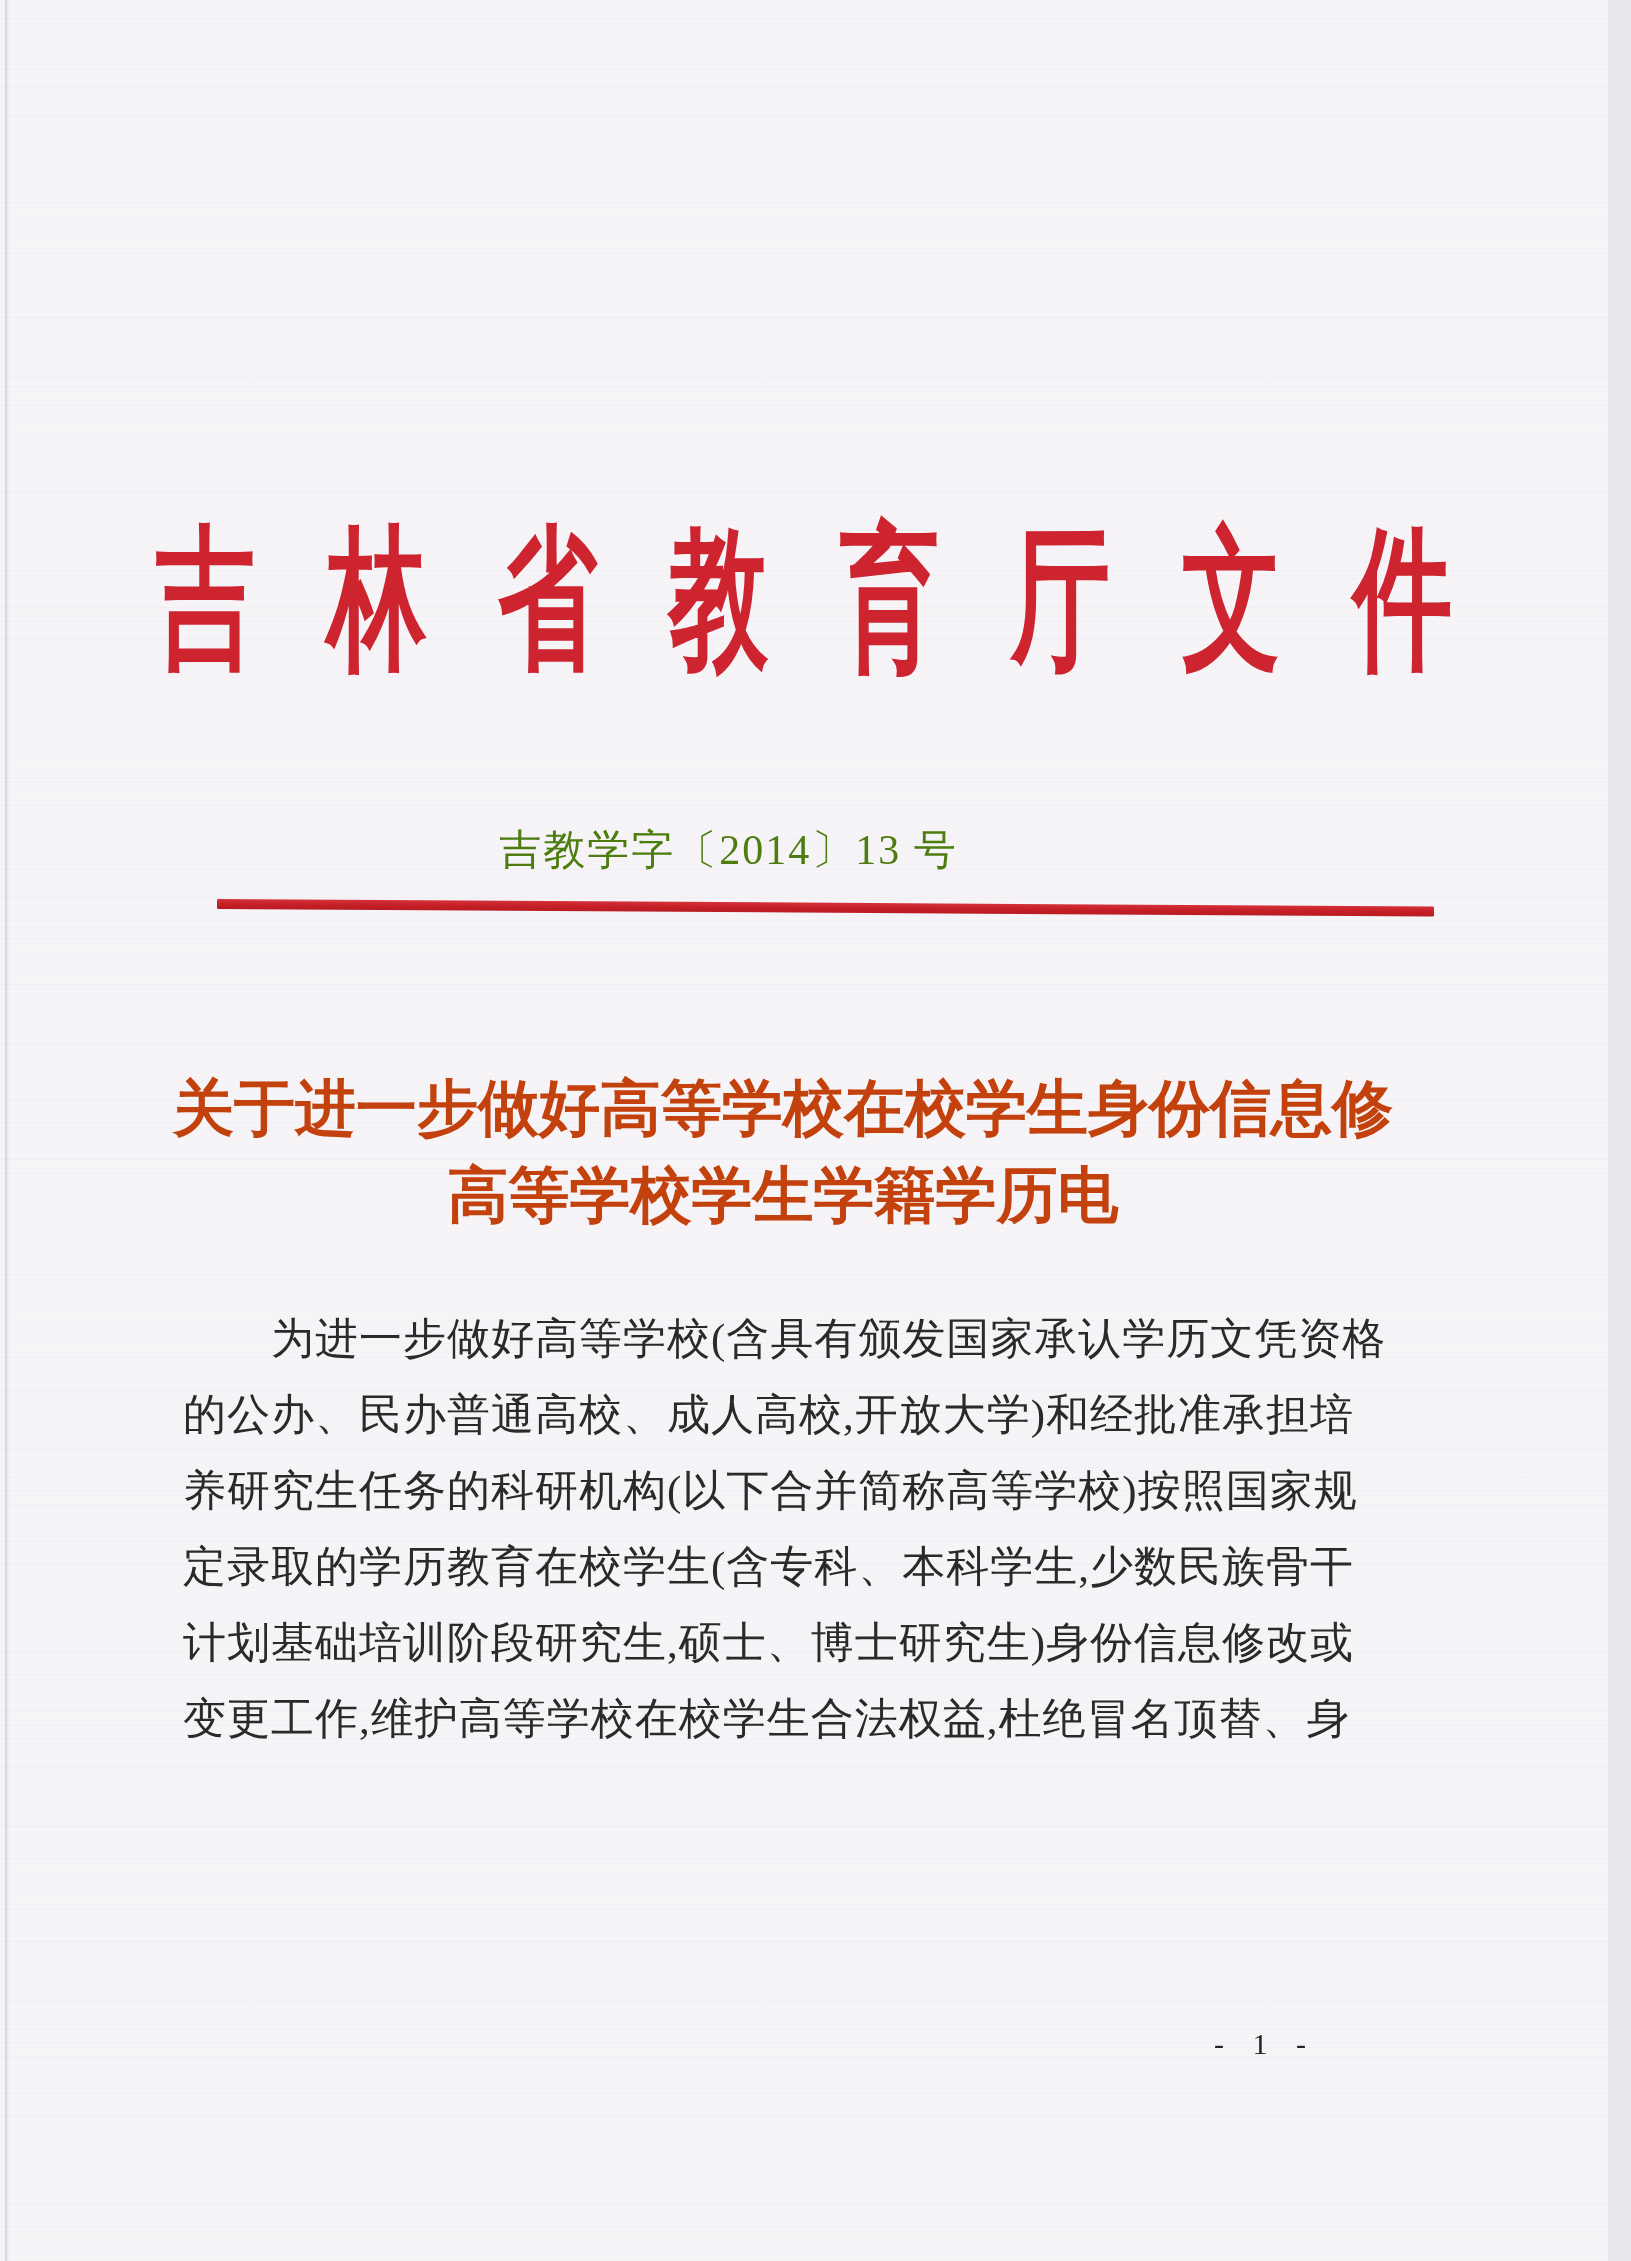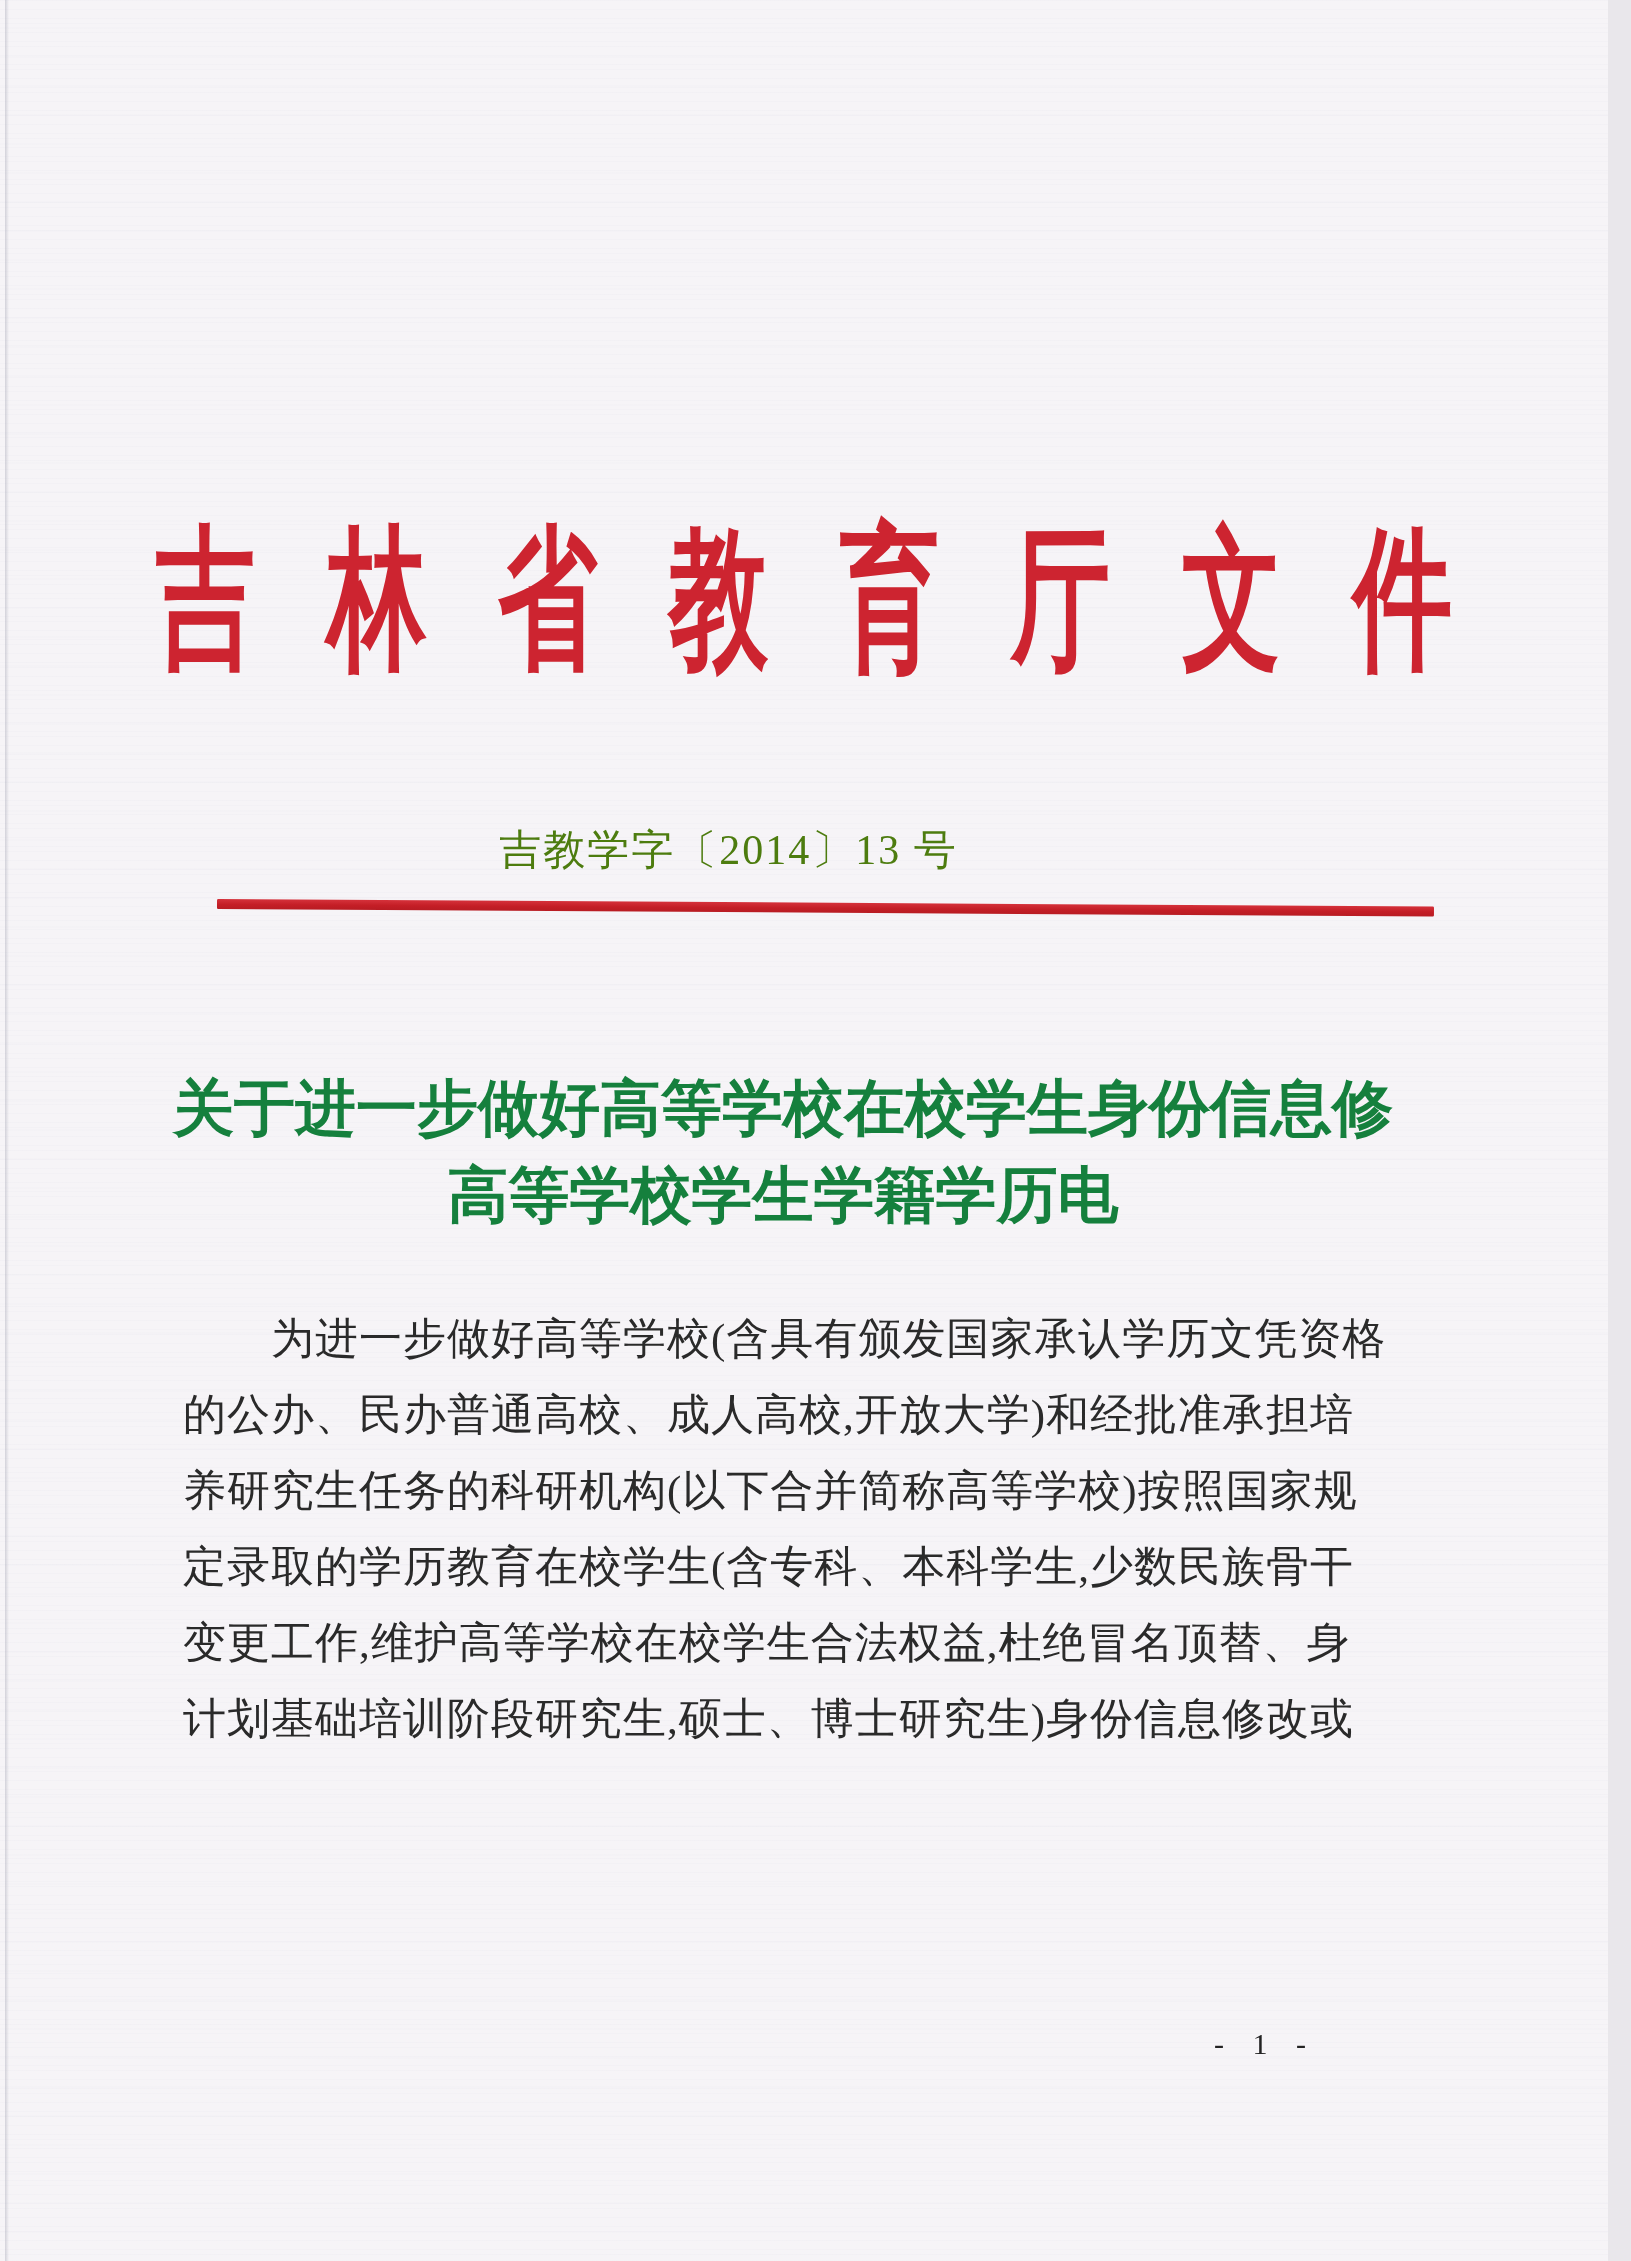--- a/index.html
+++ b/index.html
@@ -86,21 +86,21 @@
   .doc-title {
     position: absolute;
     top: 1065px;
     left: 158px;
     width: 1250px;
     margin: 0;
     text-align: center;
     font-size: 61px;
     line-height: 87px;
     font-weight: bold;
-    color: #15803d;
+    color: #c2410c;
     letter-spacing: 0;
   }
   .title-line {
     display: block;
     white-space: nowrap;
   }
   .body-text {
     position: absolute;
     top: 1301px;
     left: 183px;
@@ -144,19 +144,19 @@
   <h2 class="doc-title">
     <span class="title-line">关于进一步做好高等学校在校学生身份信息修</span>
     <span class="title-line">高等学校学生学籍学历电</span>
   </h2>
 
   <div class="body-text">
     <p class="body-line indent">为进一步做好高等学校(含具有颁发国家承认学历文凭资格</p>
     <p class="body-line">的公办、民办普通高校、成人高校,开放大学)和经批准承担培</p>
     <p class="body-line">养研究生任务的科研机构(以下合并简称高等学校)按照国家规</p>
     <p class="body-line">定录取的学历教育在校学生(含专科、本科学生,少数民族骨干</p>
+    <p class="body-line">计划基础培训阶段研究生,硕士、博士研究生)身份信息修改或</p>
     <p class="body-line">变更工作,维护高等学校在校学生合法权益,杜绝冒名顶替、身</p>
-    <p class="body-line">计划基础培训阶段研究生,硕士、博士研究生)身份信息修改或</p>
   </div>
 
   <div class="page-number">- 1 -</div>
 </div>
 
 
 </body></html>

